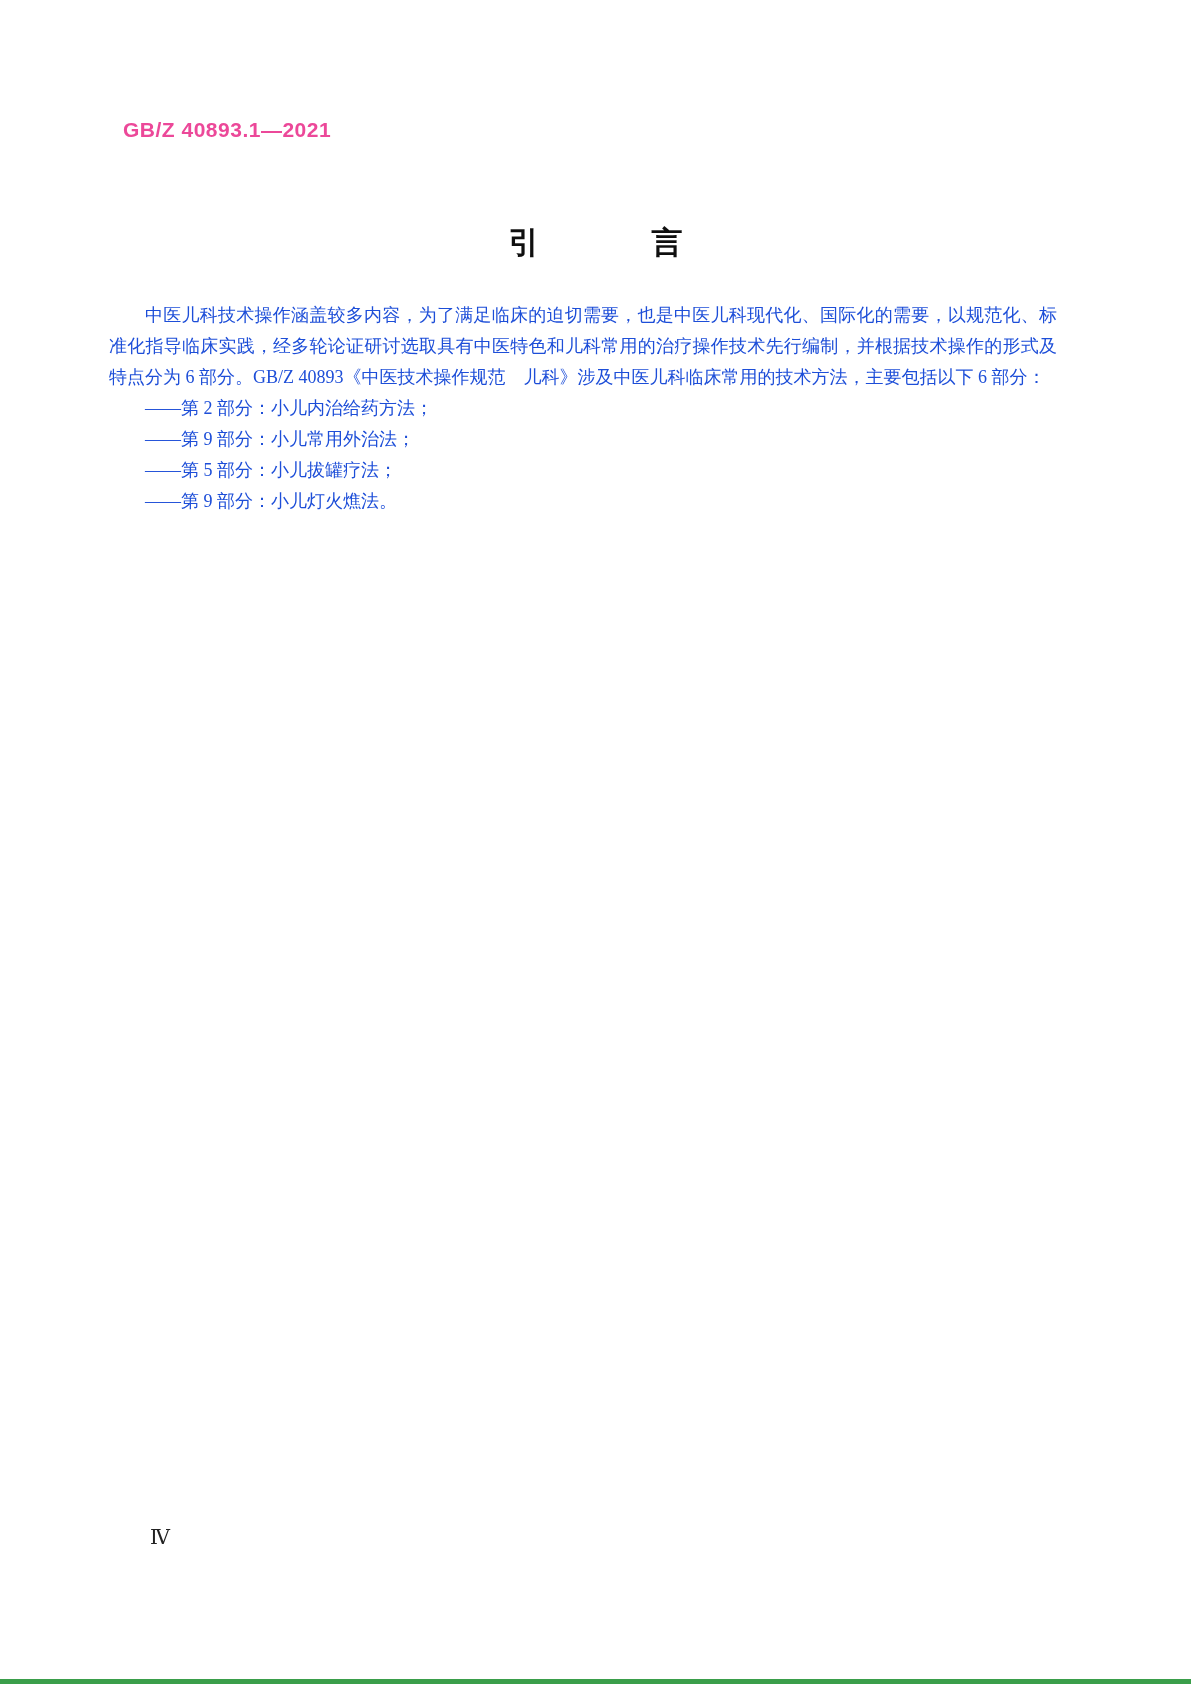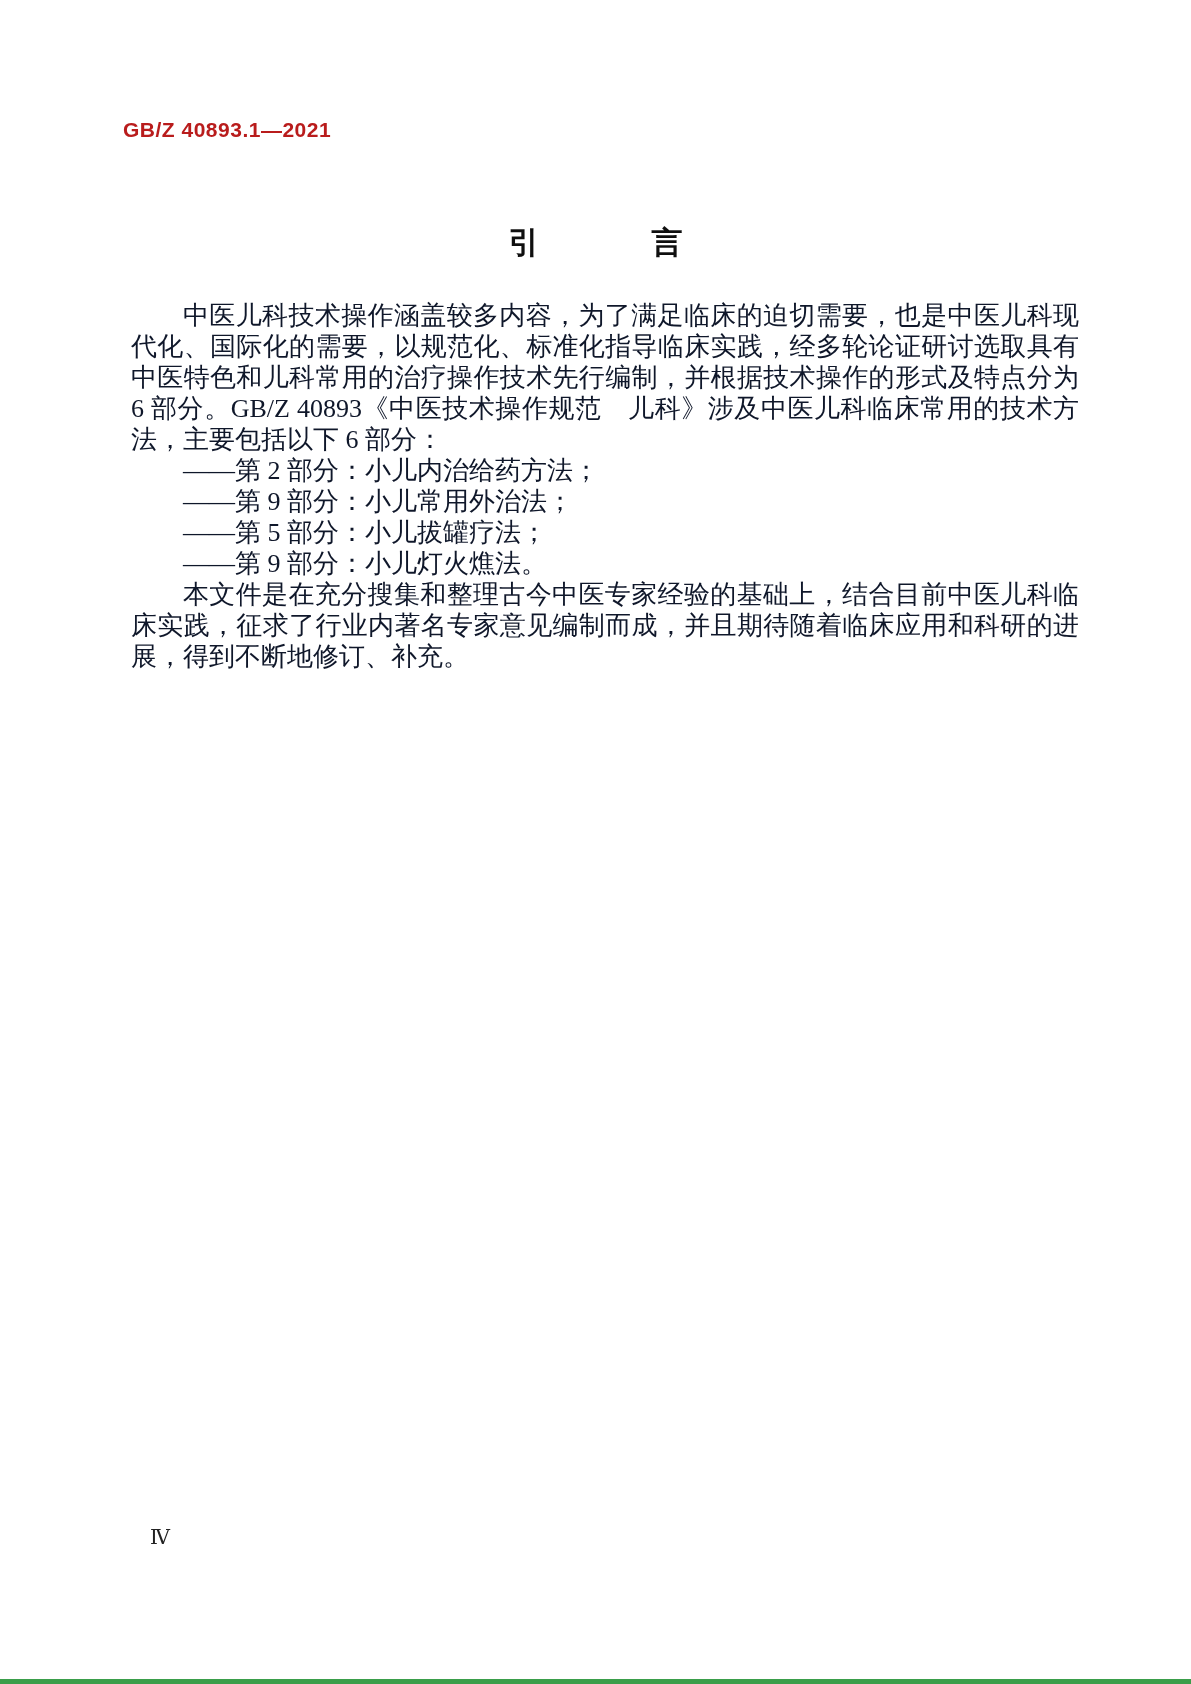--- a/index.html
+++ b/index.html
@@ -17,44 +17,44 @@
     overflow: hidden;
   }
   .doc-number {
     position: absolute;
     left: 123px;
     top: 118px;
     font-family: "Liberation Sans", "DejaVu Sans", sans-serif;
     font-weight: bold;
     font-size: 21px;
     letter-spacing: 0.5px;
-    color: #b91c1c;
+    color: #ec4899;
   }
   .title {
     position: absolute;
     left: 0;
     top: 222px;
     width: 100%;
     display: flex;
     justify-content: center;
     gap: 112px;
     font-family: "Liberation Sans", "DejaVu Sans", sans-serif;
     font-weight: bold;
     font-size: 31px;
     color: #0f0f0f;
   }
   .body-text {
     position: absolute;
-    left: 131px;
+    left: 109px;
     top: 300px;
     width: 948px;
-    font-size: 26px;
+    font-size: 18px;
     line-height: 31px;
     text-align: justify;
-    color: #0f172a;
+    color: #1d4ed8;
   }
   .para {
     text-indent: 2em;
   }
   .list-item {
     padding-left: 2em;
   }
   .page-number {
     position: absolute;
     left: 150px;
@@ -88,21 +88,20 @@
     <p class="para">中医儿科技术操作涵盖较多内容，为了满足临床的迫切需要，也是中医儿科现代化、国际化的需要，以规范化、标准化指导临床实践，经多轮论证研讨选取具有中医特色和儿科常用的治疗操作技术先行编制，并根据技术操作的形式及特点分为 6 部分。GB/Z 40893《中医技术操作规范　儿科》涉及中医儿科临床常用的技术方法，主要包括以下 6 部分：</p>
 
     <div class="list">
       <div class="list-item">——第 2 部分：小儿内治给药方法；</div>
       <div class="list-item">——第 9 部分：小儿常用外治法；</div>
       <div class="list-item">——第 5 部分：小儿拔罐疗法；</div>
       <div class="list-item">——第 9 部分：小儿灯火燋法。</div>
     </div>
 
 
-    <p class="para">本文件是在充分搜集和整理古今中医专家经验的基础上，结合目前中医儿科临床实践，征求了行业内著名专家意见编制而成，并且期待随着临床应用和科研的进展，得到不断地修订、补充。</p>
 
   </div>
 
   <div class="page-number">Ⅳ</div>
 
   <div class="bottom-bar"></div>
 
 </div>
 
 </body></html>

